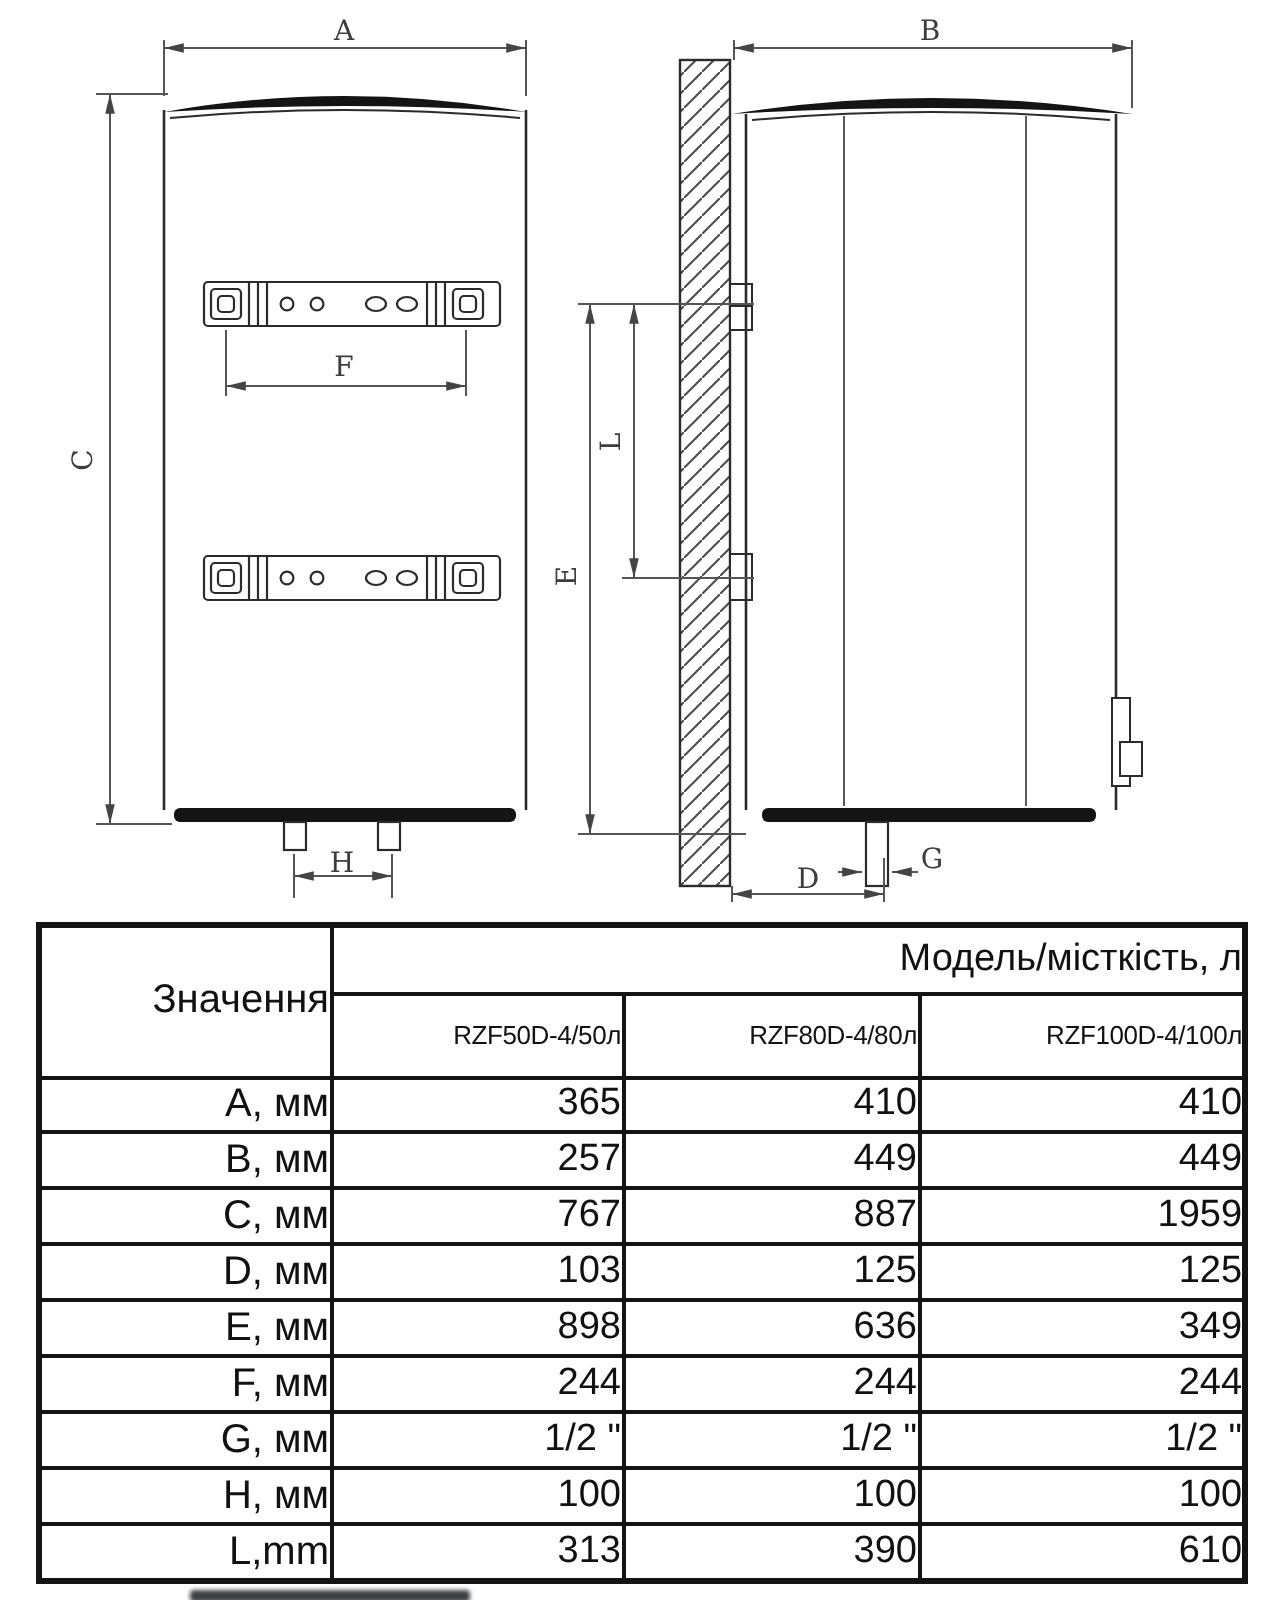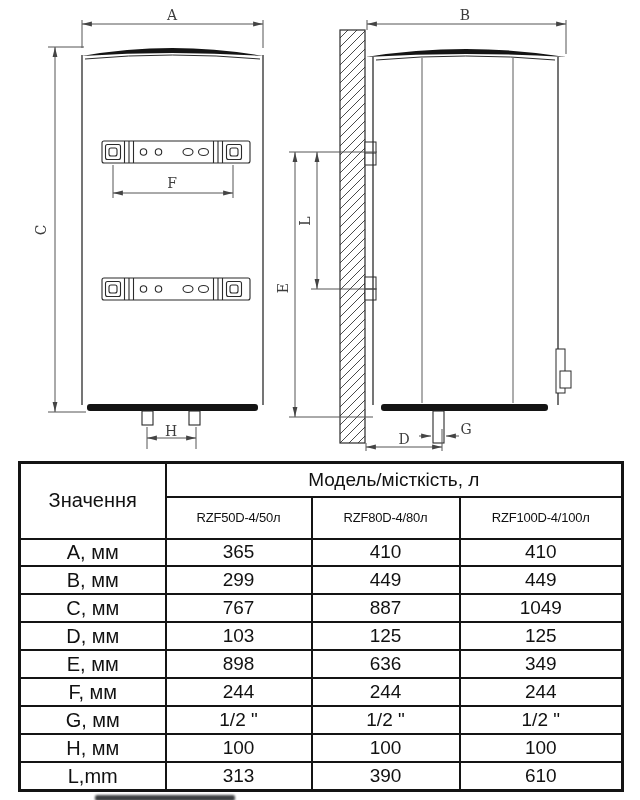--- a/index.html
+++ b/index.html
@@ -2,21 +2,21 @@
 <html><head>
 <meta charset="utf-8">
 <style>
   html,body{margin:0;padding:0;background:#fff;}
   .page{position:relative;width:640px;height:800px;background:#fff;overflow:hidden;
         font-family:"Liberation Sans",sans-serif;}
   svg text{font-family:"DejaVu Serif",serif;font-size:14px;fill:#3d3d3d;}
   .spec-table{position:absolute;left:18px;top:461px;width:603px;height:331px;
               border-collapse:collapse;table-layout:fixed;color:#111;
               font-family:"Liberation Sans",sans-serif;border:3px solid #141414;}
-  .spec-table th,.spec-table td{border:2px solid #141414;text-align:center;
+  .spec-table th,.spec-table td{border:2px solid #141414;text-align:right;
               vertical-align:middle;font-weight:400;padding:0;overflow:hidden;white-space:nowrap;}
   .spec-table .h1{height:34px;}
   .spec-table .h2 th{height:40px;font-size:13px;letter-spacing:-0.2px;margin-top:44px;}
   .spec-table th{font-size:19px;}
   .spec-table td{font-size:19px;margin-top:11px;}
   .spec-table td.lbl,.spec-table th.lbl{font-size:20px;}
   .smudge{position:absolute;left:95px;top:795px;width:140px;height:6px;
           background:#3d4043;border-radius:2px;filter:blur(1px);}
 </style>
 </head>
@@ -198,29 +198,29 @@
     <th>RZF100D-4/100л</th>
   </tr>
   <tr>
     <td class="lbl">A, мм</td>
     <td>365</td>
     <td>410</td>
     <td>410</td>
   </tr>
   <tr>
     <td class="lbl">B, мм</td>
-    <td>299</td>
+    <td>257</td>
     <td>449</td>
     <td>449</td>
   </tr>
   <tr>
     <td class="lbl">C, мм</td>
     <td>767</td>
     <td>887</td>
-    <td>1049</td>
+    <td>1959</td>
   </tr>
   <tr>
     <td class="lbl">D, мм</td>
     <td>103</td>
     <td>125</td>
     <td>125</td>
   </tr>
   <tr>
     <td class="lbl">E, мм</td>
     <td>898</td>

